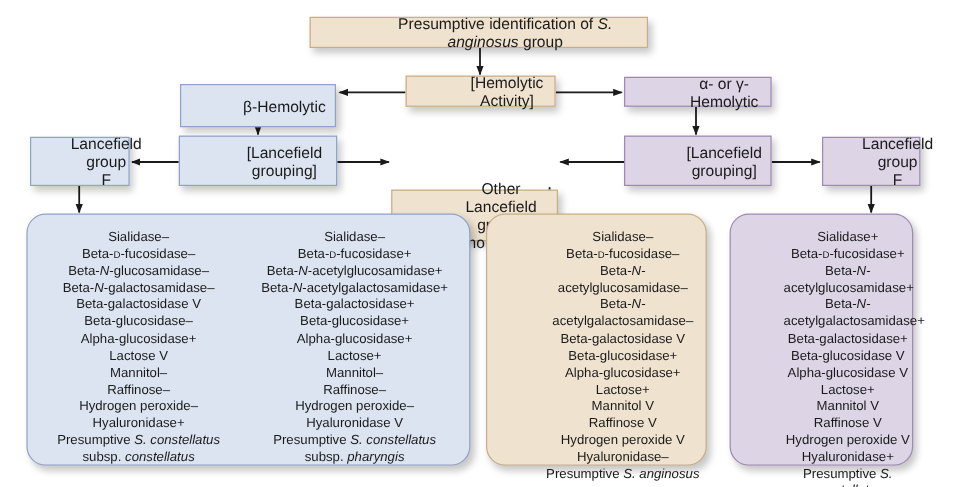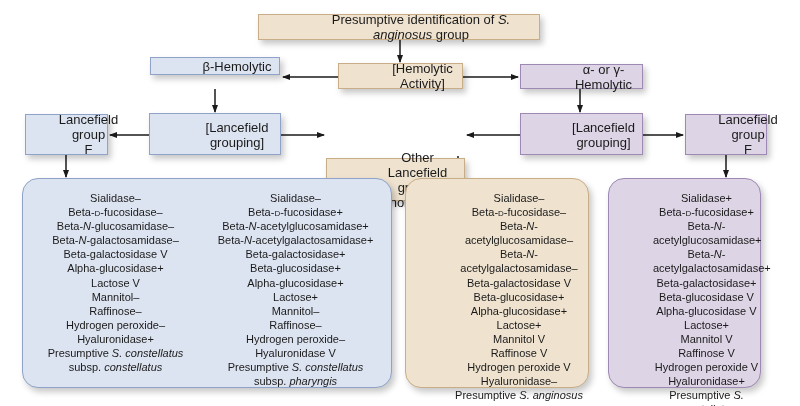--- a/index.html
+++ b/index.html
@@ -45,21 +45,21 @@
     <line x1="726" y1="155" x2="726" y2="177" marker-end="url(#ah)"></line>
   </g>
 </svg>
 
 <div class="box tan single" style="left:258px;top:14px;width:282px;height:26px;">
   <span><span>Presumptive identification of </span><i>S. anginosus</i><span> group</span></span>
 </div>
 
 <div class="box tan single" style="left:338px;top:63px;width:125px;height:26px;">[Hemolytic Activity]</div>
 
-<div class="box blue single" style="left:150px;top:57px;width:130px;height:18px;">β-Hemolytic</div>
+<div class="box blue single" style="left:150px;top:70px;width:130px;height:36px;">β-Hemolytic</div>
 
 <div class="box purple single" style="left:520px;top:64px;width:123px;height:25px;">α- or γ-Hemolytic</div>
 
 <div class="box blue two" style="left:25px;top:114px;width:83px;height:41px;">
   <span>Lancefield</span>
   <span>group F</span>
 </div>
 
 <div class="box blue top-label" style="left:149px;top:113px;width:132px;height:42px;">[Lancefield grouping]</div>
 
@@ -76,20 +76,21 @@
 </div>
 
 <div class="box blue list" style="left:22px;top:178px;width:370px;height:210px;padding-top:0;">
   <div class="col" style="left:0;width:185px;">
     <div class="tests">
         <div>Sialidase–</div>
         <div>Beta-<span class="sc">d</span>-fucosidase–</div>
         <div>Beta-<i>N</i>-glucosamidase–</div>
         <div>Beta-<i>N</i>-galactosamidase–</div>
         <div>Beta-galactosidase V</div>
+        <div>Beta-glucosidase–</div>
         <div>Alpha-glucosidase+</div>
         <div>Lactose V</div>
         <div>Mannitol–</div>
         <div>Raffinose–</div>
         <div>Hydrogen peroxide–</div>
         <div>Hyaluronidase+</div>
       </div>
     <div class="result">
       <span>Presumptive </span><i>S. constellatus</i><br>
       <span>subsp. </span><i>constellatus</i>

